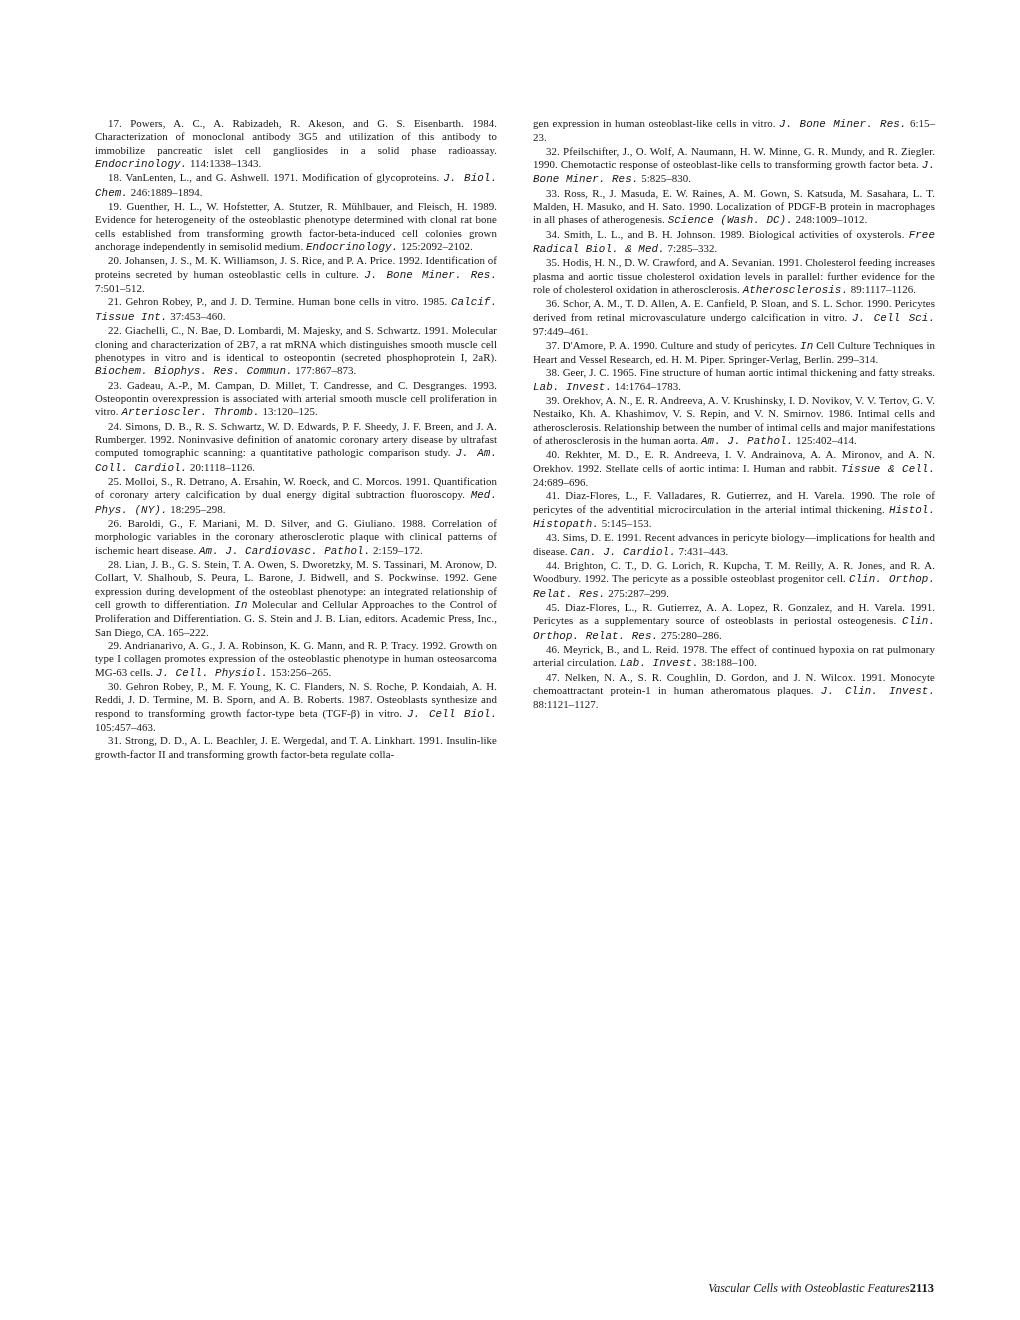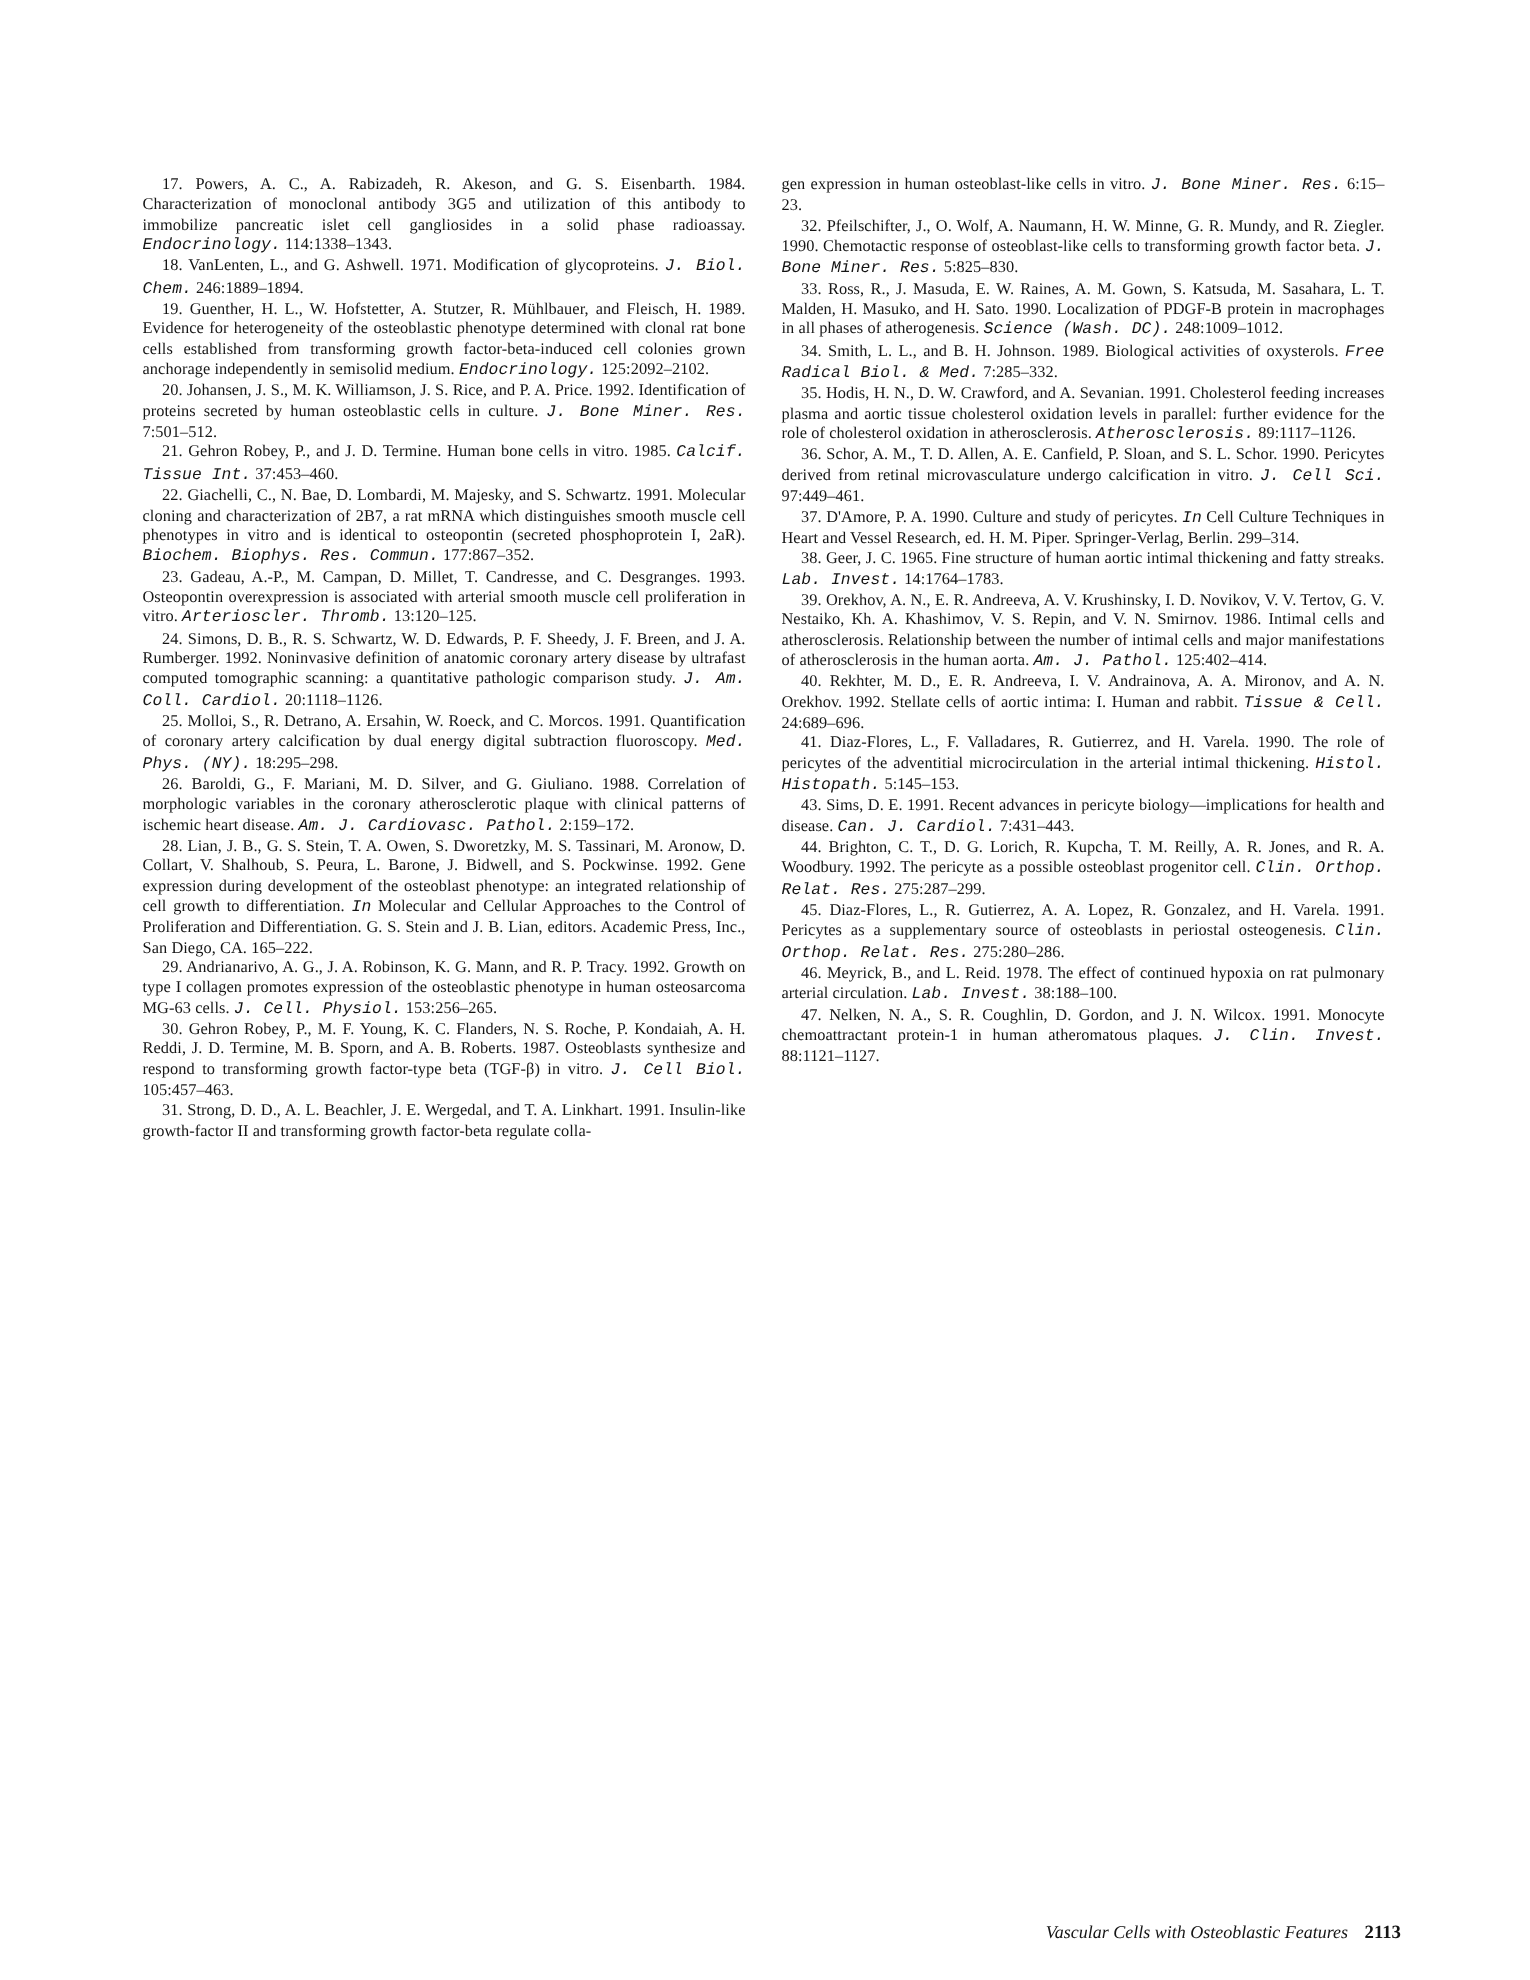--- a/index.html
+++ b/index.html
@@ -11,55 +11,55 @@
     font-family: "Liberation Serif", "DejaVu Serif", serif;
     color: #151515;
     overflow: hidden;
   }
   .columns {
     position: absolute;
     left: 95px;
     top: 117px;
     width: 840px;
     display: flex;
-    gap: 24px;
+    gap: 36px;
   }
   .col { width: 402px; }
   .ref {
     margin: 0;
     font-size: 10.9px;
     line-height: 13.35px;
     text-align: justify;
     text-indent: 13px;
     letter-spacing: 0.05px;
   }
   .ref.cont { text-indent: 0; }
   .it { font-style: italic; font-family: Liberation Mono, monospace; }
   .footer {
     position: absolute;
     right: 86px;
     bottom: 24px;
     font-size: 12px;
     white-space: nowrap;
   }
   .footer .title { font-style: italic; text-align: center; }
-  .footer .pagenum { font-weight: bold; margin-left: 11px; font-size: 12.5px; }
+  .footer .pagenum { font-weight: bold; margin-left: 0; font-size: 12.5px; }
 </style>
 </head>
 <body>
 
 <div class="page">
   <div class="columns">
     <div class="col" id="col-left">
         <p class="ref"><span>17. </span><span>Powers, A. C., A. Rabizadeh, R. Akeson, and G. S. Eisenbarth. 1984. Characterization of monoclonal antibody 3G5 and utilization of this antibody to immobilize pancreatic islet cell gangliosides in a solid phase radioassay. </span><span class="it">Endocrinology.</span><span> 114:1338–1343.</span></p>
         <p class="ref"><span>18. </span><span>VanLenten, L., and G. Ashwell. 1971. Modification of glycoproteins. </span><span class="it">J. Biol. Chem.</span><span> 246:1889–1894.</span></p>
         <p class="ref"><span>19. </span><span>Guenther, H. L., W. Hofstetter, A. Stutzer, R. Mühlbauer, and Fleisch, H. 1989. Evidence for heterogeneity of the osteoblastic phenotype determined with clonal rat bone cells established from transforming growth factor-beta-induced cell colonies grown anchorage independently in semisolid medium. </span><span class="it">Endocrinology.</span><span> 125:2092–2102.</span></p>
         <p class="ref"><span>20. </span><span>Johansen, J. S., M. K. Williamson, J. S. Rice, and P. A. Price. 1992. Identification of proteins secreted by human osteoblastic cells in culture. </span><span class="it">J. Bone Miner. Res.</span><span> 7:501–512.</span></p>
         <p class="ref"><span>21. </span><span>Gehron Robey, P., and J. D. Termine. Human bone cells in vitro. 1985. </span><span class="it">Calcif. Tissue Int.</span><span> 37:453–460.</span></p>
-        <p class="ref"><span>22. </span><span>Giachelli, C., N. Bae, D. Lombardi, M. Majesky, and S. Schwartz. 1991. Molecular cloning and characterization of 2B7, a rat mRNA which distinguishes smooth muscle cell phenotypes in vitro and is identical to osteopontin (secreted phosphoprotein I, 2aR). </span><span class="it">Biochem. Biophys. Res. Commun.</span><span> 177:867–352.</span></p>
+        <p class="ref"><span>22. </span><span>Giachelli, C., N. Bae, D. Lombardi, M. Majesky, and S. Schwartz. 1991. Molecular cloning and characterization of 2B7, a rat mRNA which distinguishes smooth muscle cell phenotypes in vitro and is identical to osteopontin (secreted phosphoprotein I, 2aR). </span><span class="it">Biochem. Biophys. Res. Commun.</span><span> 177:867–873.</span></p>
         <p class="ref"><span>23. </span><span>Gadeau, A.-P., M. Campan, D. Millet, T. Candresse, and C. Desgranges. 1993. Osteopontin overexpression is associated with arterial smooth muscle cell proliferation in vitro. </span><span class="it">Arterioscler. Thromb.</span><span> 13:120–125.</span></p>
         <p class="ref"><span>24. </span><span>Simons, D. B., R. S. Schwartz, W. D. Edwards, P. F. Sheedy, J. F. Breen, and J. A. Rumberger. 1992. Noninvasive definition of anatomic coronary artery disease by ultrafast computed tomographic scanning: a quantitative pathologic comparison study. </span><span class="it">J. Am. Coll. Cardiol.</span><span> 20:1118–1126.</span></p>
         <p class="ref"><span>25. </span><span>Molloi, S., R. Detrano, A. Ersahin, W. Roeck, and C. Morcos. 1991. Quantification of coronary artery calcification by dual energy digital subtraction fluoroscopy. </span><span class="it">Med. Phys. (NY).</span><span> 18:295–298.</span></p>
         <p class="ref"><span>26. </span><span>Baroldi, G., F. Mariani, M. D. Silver, and G. Giuliano. 1988. Correlation of morphologic variables in the coronary atherosclerotic plaque with clinical patterns of ischemic heart disease. </span><span class="it">Am. J. Cardiovasc. Pathol.</span><span> 2:159–172.</span></p>
         <p class="ref"><span>28. </span><span>Lian, J. B., G. S. Stein, T. A. Owen, S. Dworetzky, M. S. Tassinari, M. Aronow, D. Collart, V. Shalhoub, S. Peura, L. Barone, J. Bidwell, and S. Pockwinse. 1992. Gene expression during development of the osteoblast phenotype: an integrated relationship of cell growth to differentiation. </span><span class="it">In</span><span> Molecular and Cellular Approaches to the Control of Proliferation and Differentiation. G. S. Stein and J. B. Lian, editors. Academic Press, Inc., San Diego, CA. 165–222.</span></p>
         <p class="ref"><span>29. </span><span>Andrianarivo, A. G., J. A. Robinson, K. G. Mann, and R. P. Tracy. 1992. Growth on type I collagen promotes expression of the osteoblastic phenotype in human osteosarcoma MG-63 cells. </span><span class="it">J. Cell. Physiol.</span><span> 153:256–265.</span></p>
         <p class="ref"><span>30. </span><span>Gehron Robey, P., M. F. Young, K. C. Flanders, N. S. Roche, P. Kondaiah, A. H. Reddi, J. D. Termine, M. B. Sporn, and A. B. Roberts. 1987. Osteoblasts synthesize and respond to transforming growth factor-type beta (TGF-β) in vitro. </span><span class="it">J. Cell Biol.</span><span> 105:457–463.</span></p>
         <p class="ref"><span>31. </span><span>Strong, D. D., A. L. Beachler, J. E. Wergedal, and T. A. Linkhart. 1991. Insulin-like growth-factor II and transforming growth factor-beta regulate colla-</span></p>
       </div>
     <div class="col" id="col-right">

